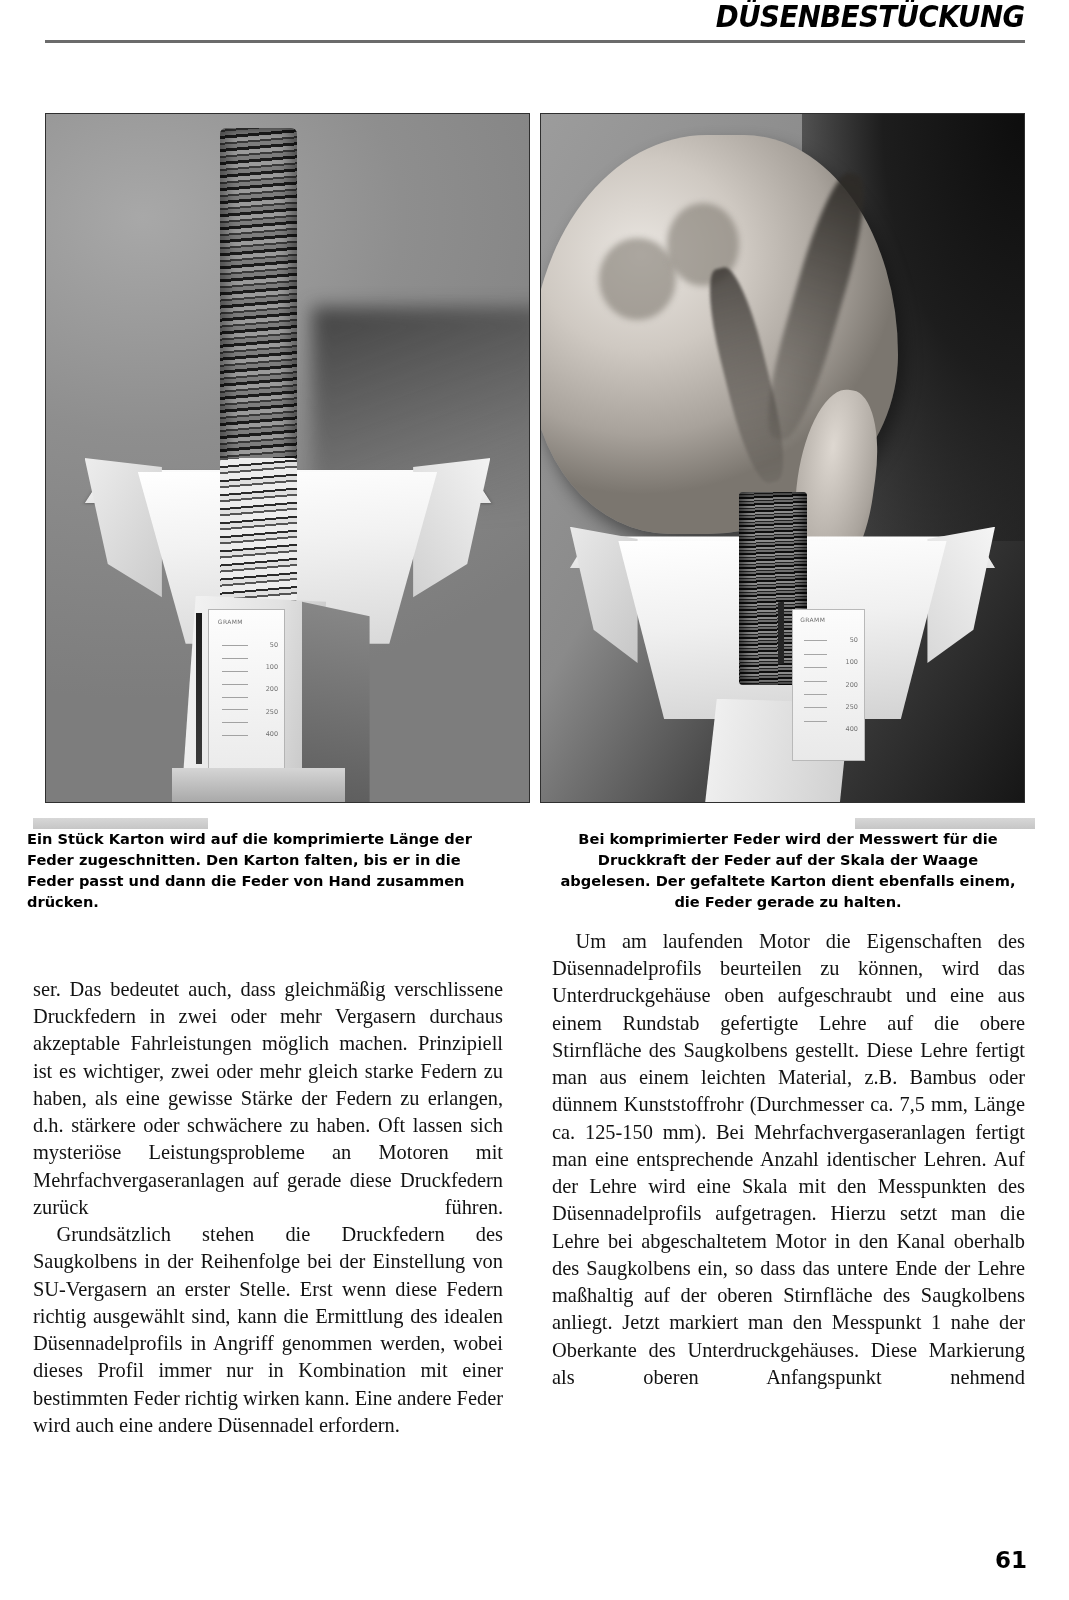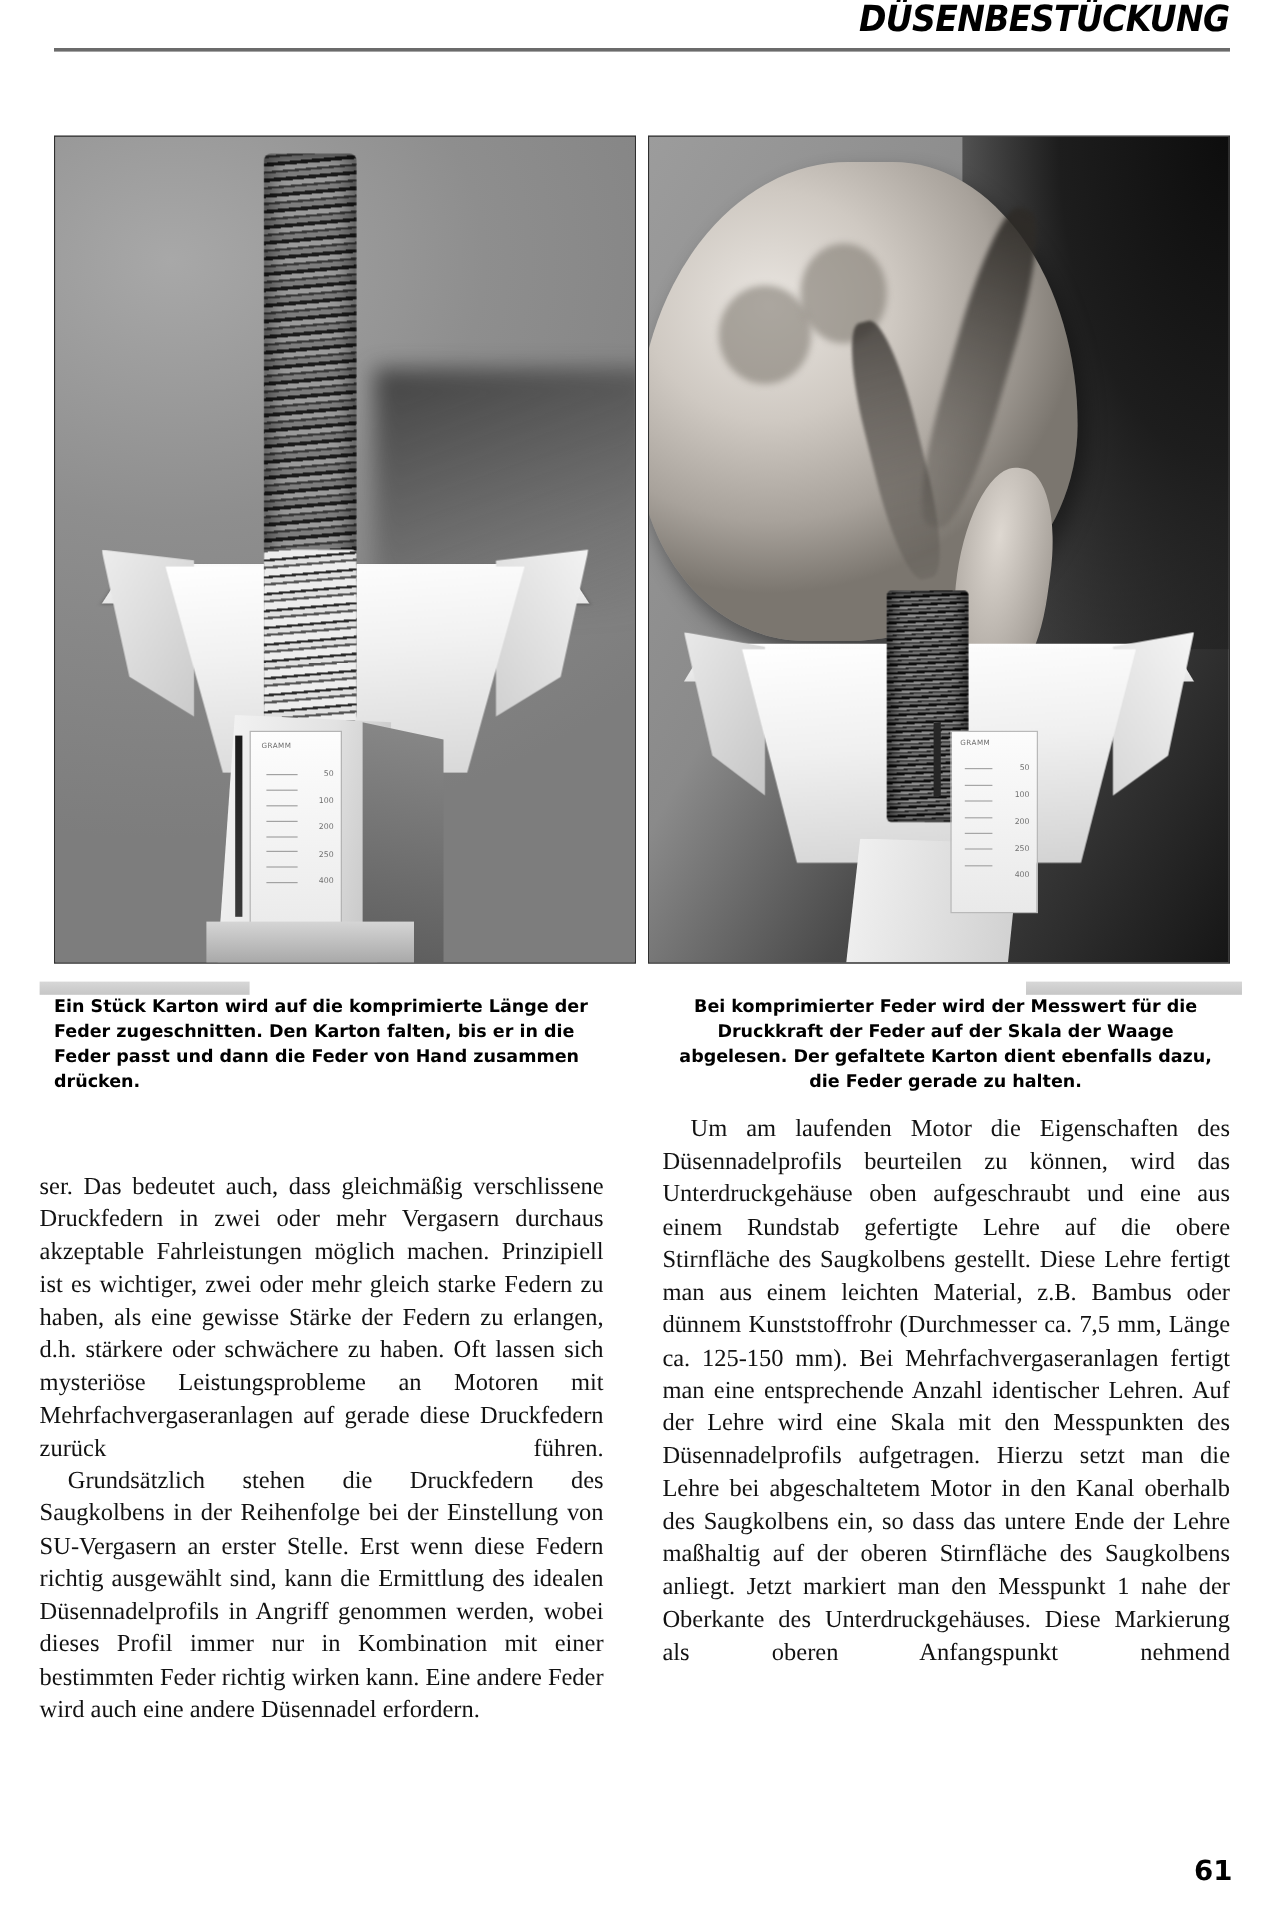--- a/index.html
+++ b/index.html
@@ -383,21 +383,21 @@
   
   .caption {
     position: absolute;
     font-family: "DejaVu Sans", sans-serif;
     font-weight: bold;
     font-size: 14.6px;
     line-height: 1.45;
     color: #000000;
   }
   #caption-left {
-    left: 45px;
+    left: 27px;
     top: 828px;
     width: 460px;
     text-align: left;
   }
   #caption-right {
     left: 552px;
     top: 828px;
     width: 472px;
     text-align: center;
   }
@@ -520,21 +520,21 @@
     </div>
   </div>
 
 </div>
 
 <div class="cap-bar" id="cap-bar-left"></div>
 <div class="cap-bar" id="cap-bar-right"></div>
 
 <div class="caption" id="caption-left">Ein Stück Karton wird auf die komprimierte Länge der Feder zugeschnitten. Den Karton falten, bis er in die Feder passt und dann die Feder von Hand zusammen drücken.</div>
 
-<div class="caption" id="caption-right">Bei komprimierter Feder wird der Messwert für die Druckkraft der Feder auf der Skala der Waage abgelesen. Der gefaltete Karton dient ebenfalls dazu, die Feder gerade zu halten.</div>
+<div class="caption" id="caption-right">Bei komprimierter Feder wird der Messwert für die Druckkraft der Feder auf der Skala der Waage abgelesen. Der gefaltete Karton dient ebenfalls einem, die Feder gerade zu halten.</div>
 
 <div class="body-col" id="body-left">
   <p class="just-all">ser. Das bedeutet auch, dass gleichmäßig verschlissene Druckfedern in zwei oder mehr Vergasern durchaus akzeptable Fahrleistungen möglich machen. Prinzipiell ist es wichtiger, zwei oder mehr gleich starke Federn zu haben, als eine gewisse Stärke der Federn zu erlangen, d.h. stärkere oder schwächere zu haben. Oft lassen sich mysteriöse Leistungsprobleme an Motoren mit Mehrfachvergaseranlagen auf gerade diese Druckfedern zurück führen.</p>
   <p class="indent">Grundsätzlich stehen die Druckfedern des Saugkolbens in der Reihenfolge bei der Einstellung von SU-Vergasern an erster Stelle. Erst wenn diese Federn richtig ausgewählt sind, kann die Ermittlung des idealen Düsennadelprofils in Angriff genommen werden, wobei dieses Profil immer nur in Kombination mit einer bestimmten Feder richtig wirken kann. Eine andere Feder wird auch eine andere Düsennadel erfordern.</p>
 </div>
 
 <div class="body-col" id="body-right">
   <p class="indent just-all">Um am laufenden Motor die Eigenschaften des Düsennadelprofils beurteilen zu können, wird das Unterdruckgehäuse oben aufgeschraubt und eine aus einem Rundstab gefertigte Lehre auf die obere Stirnfläche des Saugkolbens gestellt. Diese Lehre fertigt man aus einem leichten Material, z.B. Bambus oder dünnem Kunststoffrohr (Durchmesser ca. 7,5 mm, Länge ca. 125-150 mm). Bei Mehrfachvergaseranlagen fertigt man eine entsprechende Anzahl identischer Lehren. Auf der Lehre wird eine Skala mit den Messpunkten des Düsennadelprofils aufgetragen. Hierzu setzt man die Lehre bei abgeschaltetem Motor in den Kanal oberhalb des Saugkolbens ein, so dass das untere Ende der Lehre maßhaltig auf der oberen Stirnfläche des Saugkolbens anliegt. Jetzt markiert man den Messpunkt 1 nahe der Oberkante des Unterdruckgehäuses. Diese Markierung als oberen Anfangspunkt nehmend</p>
 </div>
 

